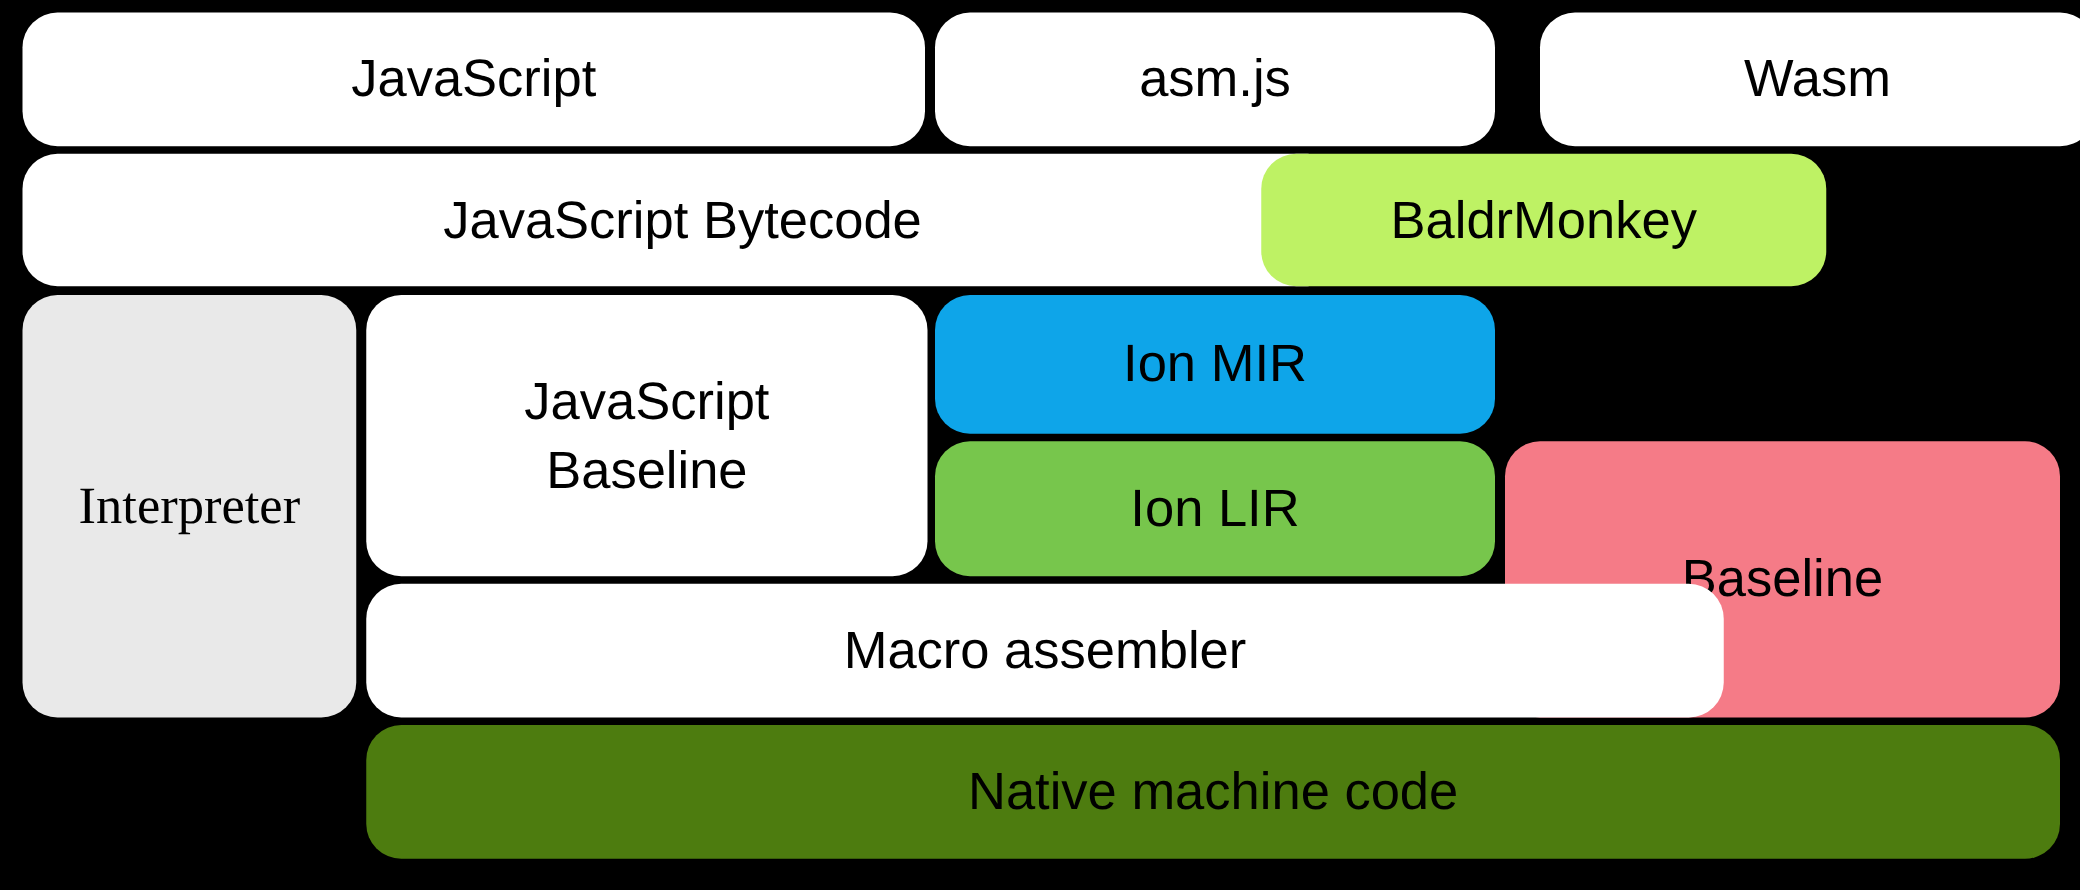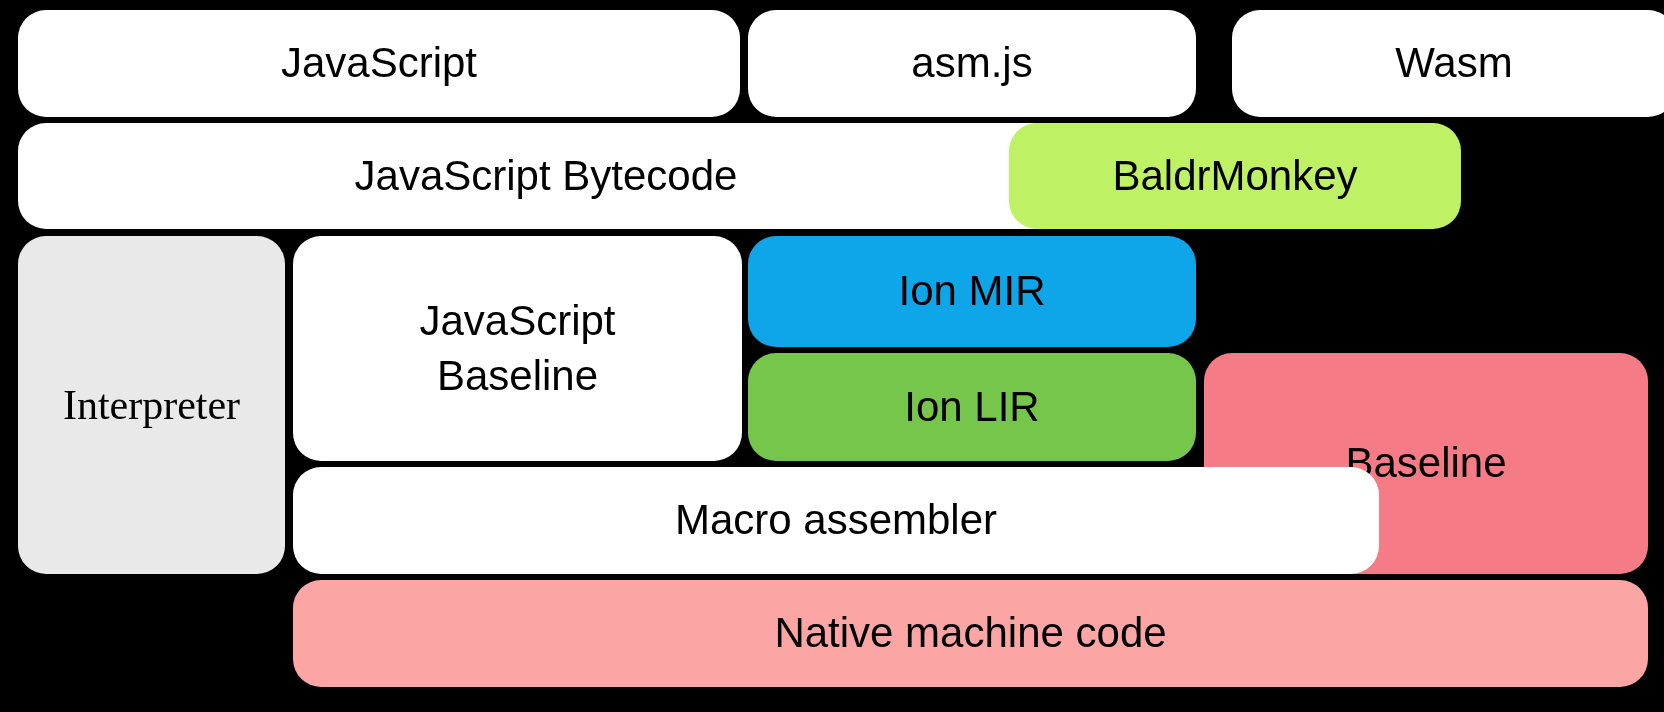--- a/index.html
+++ b/index.html
@@ -55,15 +55,15 @@
   <div class="box b-baldrmonkey" style="background-color: #bef264; margin-left: 38px;">BaldrMonkey</div>
 
   <div class="box b-interpreter" style="background-color: rgb(233, 233, 233);">Interpreter</div>
   <div class="box b-baseline" style="background-color: rgb(255, 255, 255);">JavaScript
 Baseline</div>
   <div class="box b-ionmir" style="background-color: #0ea5e9;">Ion MIR</div>
   <div class="box b-ionlir" style="background-color: rgb(119, 198, 76);">Ion LIR</div>
   <div class="box b-cranelift" style="background-color: rgb(245, 123, 135);">Baseline</div>
 
   <div class="box b-macro" style="background-color: rgb(255, 255, 255);">Macro assembler</div>
-  <div class="box b-native" style="background-color: #fca5a5;">Native machine code</div>
+  <div class="box b-native" style="background-color: #4d7c0f;">Native machine code</div>
 
 </div>
 
 </body></html>

